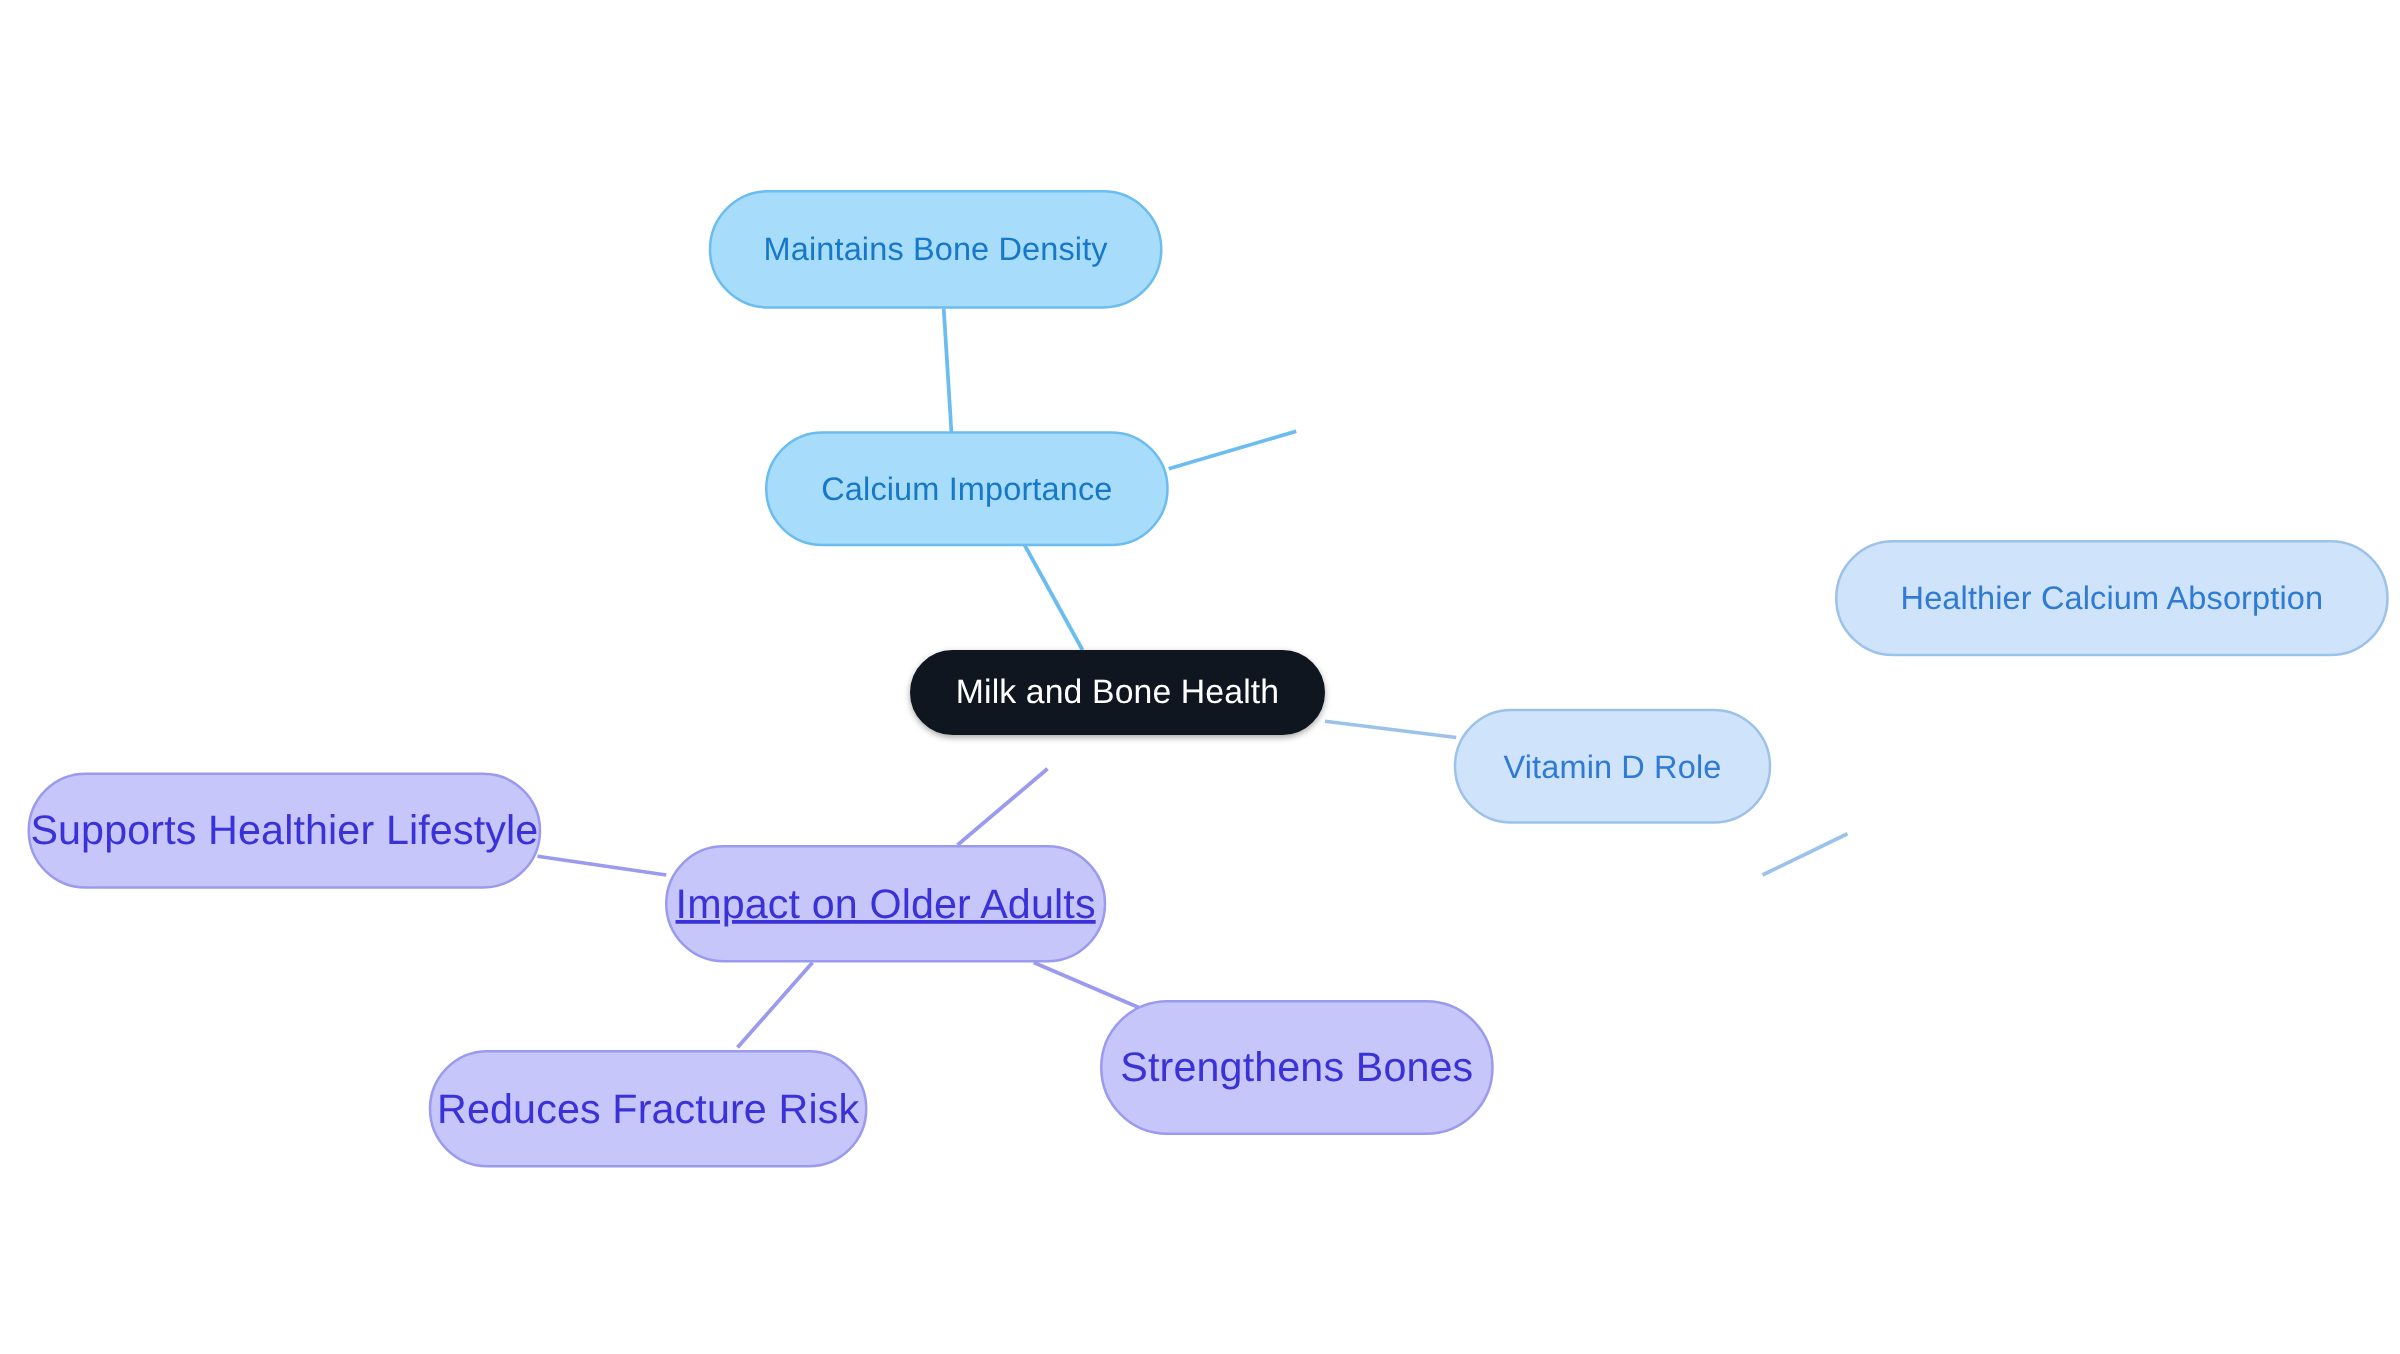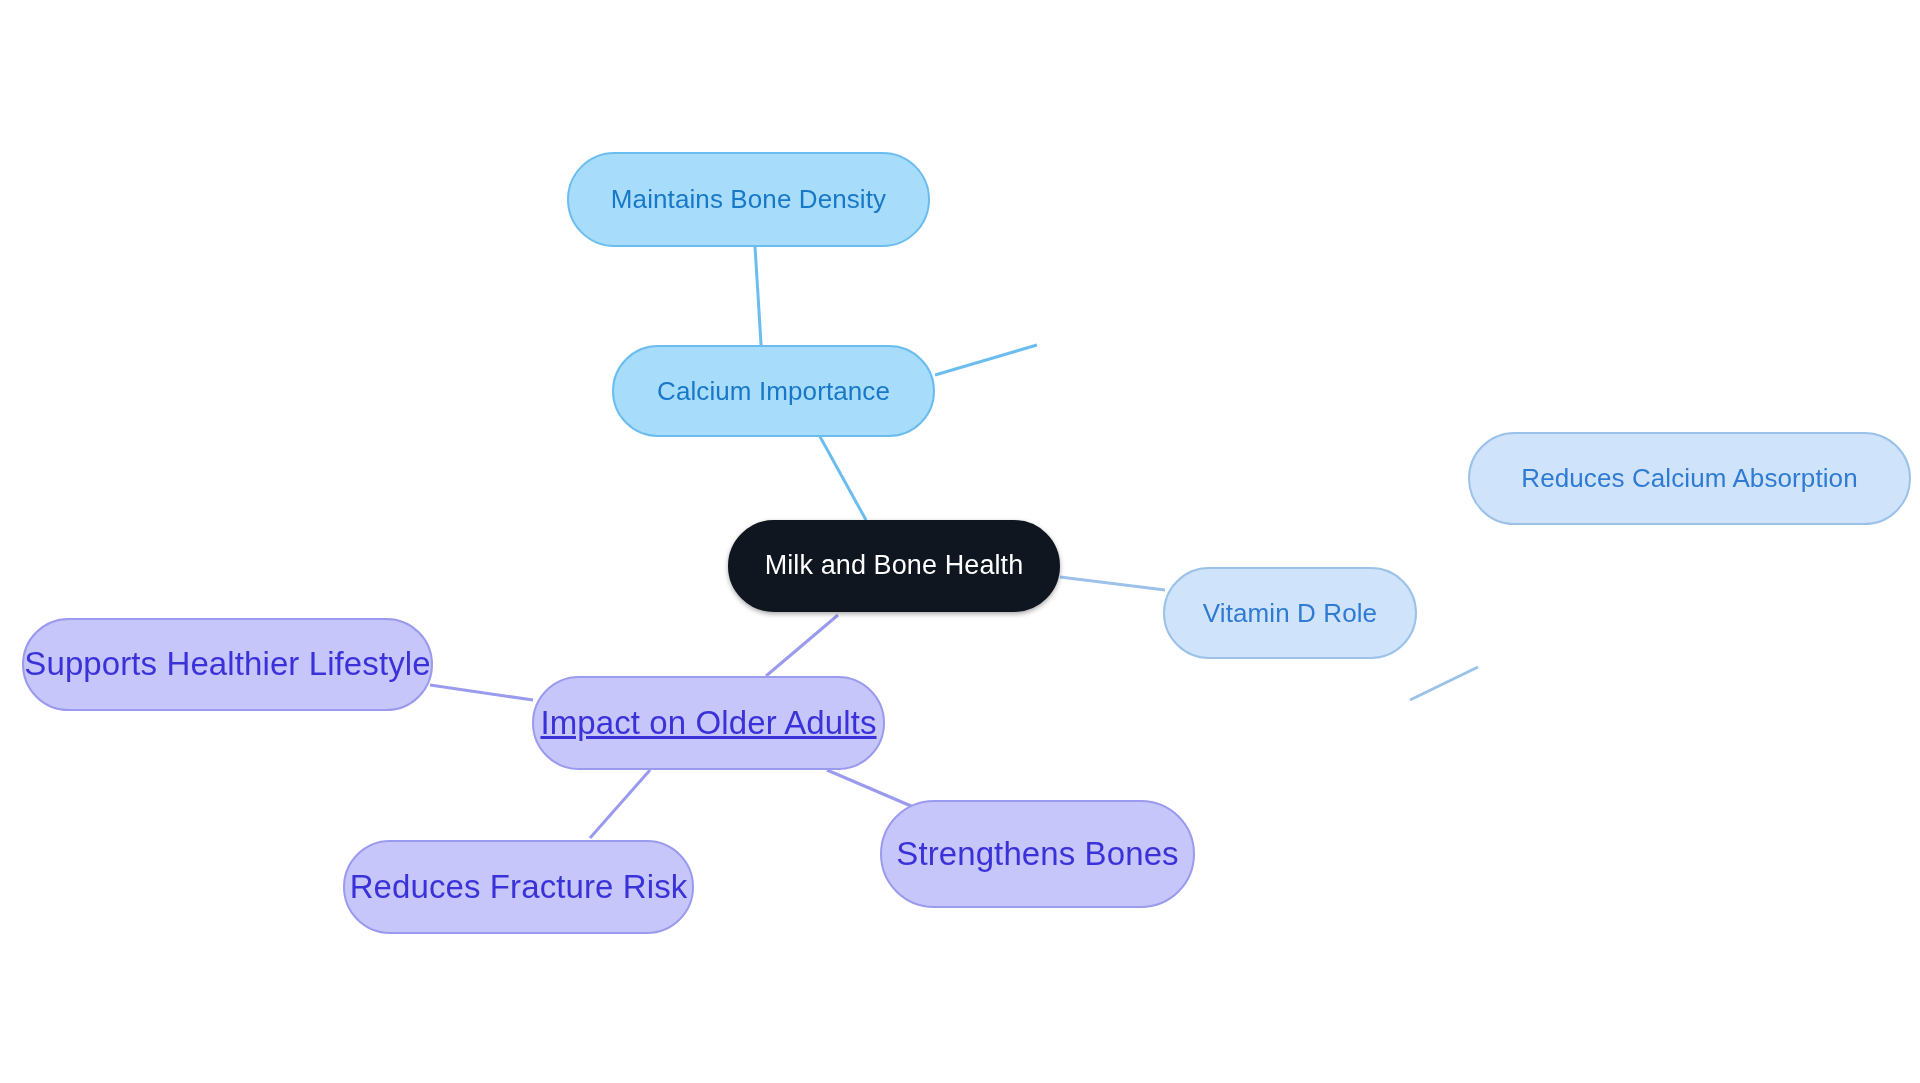--- a/index.html
+++ b/index.html
@@ -86,39 +86,39 @@
 
     <line x1="1060" y1="577" x2="1165" y2="590" stroke="#9cc2ea" stroke-width="3"></line>
     <line x1="1410" y1="700" x2="1478" y2="667" stroke="#9cc2ea" stroke-width="3"></line>
 
     <line x1="838" y1="615" x2="766" y2="676" stroke="#9a9aee" stroke-width="3"></line>
     <line x1="533" y1="700" x2="430" y2="685" stroke="#9a9aee" stroke-width="3"></line>
     <line x1="650" y1="770" x2="590" y2="838" stroke="#9a9aee" stroke-width="3"></line>
     <line x1="827" y1="770" x2="925" y2="812" stroke="#9a9aee" stroke-width="3"></line>
   </svg>
 
-  <div class="node root" style="left:728px; top:520px; width:332px; height:92px;">
+  <div class="node root" style="left:728px; top:520px; width:332px; height:68px;">
     <span class="node-label">Milk and Bone Health</span>
   </div>
 
   <div class="node branch-a" style="left:567px; top:152px; width:363px; height:95px;">
     <span class="node-label">Maintains Bone Density</span>
   </div>
 
   <div class="node branch-a" style="left:612px; top:345px; width:323px; height:92px;">
     <span class="node-label">Calcium Importance</span>
   </div>
 
 
   <div class="node branch-b" style="left:1163px; top:567px; width:254px; height:92px;">
     <span class="node-label">Vitamin D Role</span>
   </div>
 
   <div class="node branch-b" style="left:1468px; top:432px; width:443px; height:93px;">
-    <span class="node-label">Reduces Calcium Absorption</span>
+    <span class="node-label">Healthier Calcium Absorption</span>
   </div>
 
   <div class="node branch-c" style="left:532px; top:676px; width:353px; height:94px;text-decoration:underline;">
     <span class="node-label">Impact on Older Adults</span>
   </div>
 
   <div class="node branch-c" style="left:22px; top:618px; width:411px; height:93px;">
     <span class="node-label">Supports Healthier Lifestyle</span>
   </div>
 

